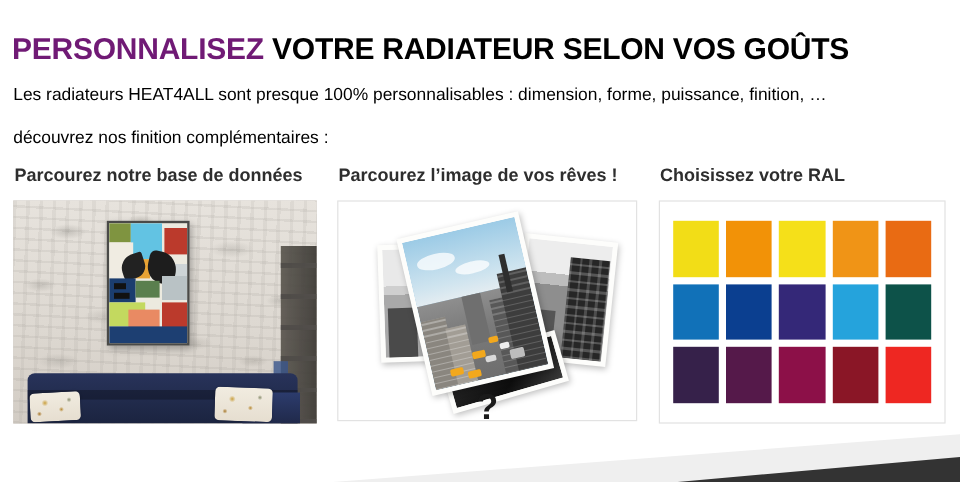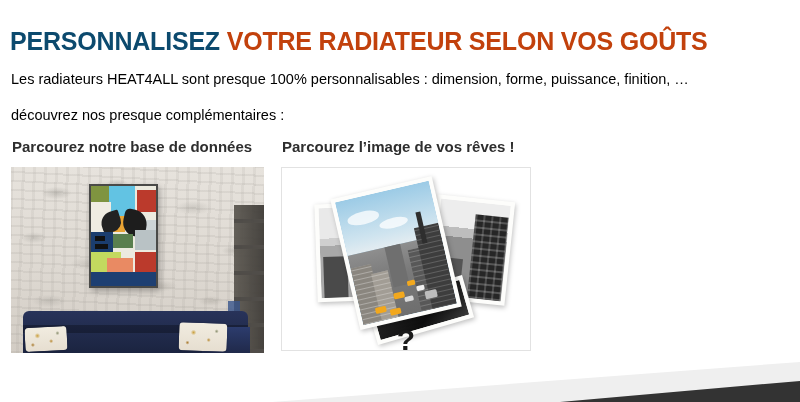--- a/index.html
+++ b/index.html
@@ -337,26 +337,26 @@
     position: absolute;
     left: 0; bottom: 0; width: 800px; height: 44px;
     background: #333333;
     clip-path: polygon(100% 52%, 100% 100%, 70% 100%);
   }
 </style>
 </head>
 <body>
 
 <h1 class="page-title">
-  <span class="hl" style="color: #0c4a6e;">PERSONNALISEZ</span>
-  <span class="rest" style="color: #c2410c;">VOTRE RADIATEUR SELON VOS GOÛTS</span>
+  <span class="hl" style="color: #701a75;">PERSONNALISEZ</span>
+  <span class="rest" style="color: #000000;">VOTRE RADIATEUR SELON VOS GOÛTS</span>
 </h1>
 
 <p class="intro line1">Les radiateurs HEAT4ALL sont presque 100% personnalisables : dimension, forme, puissance, finition, …</p>
-<p class="intro line2">découvrez nos presque complémentaires :</p>
+<p class="intro line2">découvrez nos finition complémentaires :</p>
 
 <div class="columns">
 
   <div class="col col-1">
     <div class="col-title">Parcourez notre base de données</div>
     <div class="panel photo-interior">
       <div class="wall"></div>
       <div class="artwork">
         <span class="art-shape a1"></span>
           <span class="art-shape a2"></span>
@@ -429,17 +429,39 @@
               <span class="taxi t4"></span>
             </div>
           </div>
         </div>
 
       </div>
       <div class="question-mark">?</div>
     </div>
   </div>
 
+  <div class="col col-3">
+    <div class="col-title">Choisissez votre RAL</div>
+    <div class="panel panel-bordered panel-ral">
+      <div class="ral-grid">
+          <div class="swatch" style="background: rgb(242, 221, 23);"></div>
+          <div class="swatch" style="background: rgb(242, 146, 7);"></div>
+          <div class="swatch" style="background: rgb(245, 224, 25);"></div>
+          <div class="swatch" style="background: rgb(240, 148, 22);"></div>
+          <div class="swatch" style="background: rgb(233, 107, 19);"></div>
+          <div class="swatch" style="background: rgb(17, 113, 184);"></div>
+          <div class="swatch" style="background: rgb(11, 63, 144);"></div>
+          <div class="swatch" style="background: rgb(52, 40, 120);"></div>
+          <div class="swatch" style="background: rgb(37, 163, 220);"></div>
+          <div class="swatch" style="background: rgb(13, 82, 73);"></div>
+          <div class="swatch" style="background: rgb(54, 33, 74);"></div>
+          <div class="swatch" style="background: rgb(85, 25, 74);"></div>
+          <div class="swatch" style="background: rgb(140, 16, 72);"></div>
+          <div class="swatch" style="background: rgb(138, 22, 38);"></div>
+          <div class="swatch" style="background: rgb(238, 39, 34);"></div>
+        </div>
+    </div>
+  </div>
 
 </div>
 
 <div class="band-light" style="background: rgb(239, 239, 239);"></div>
 <div class="band-dark" style="background: rgb(51, 51, 51);"></div>
 
 </body></html>

